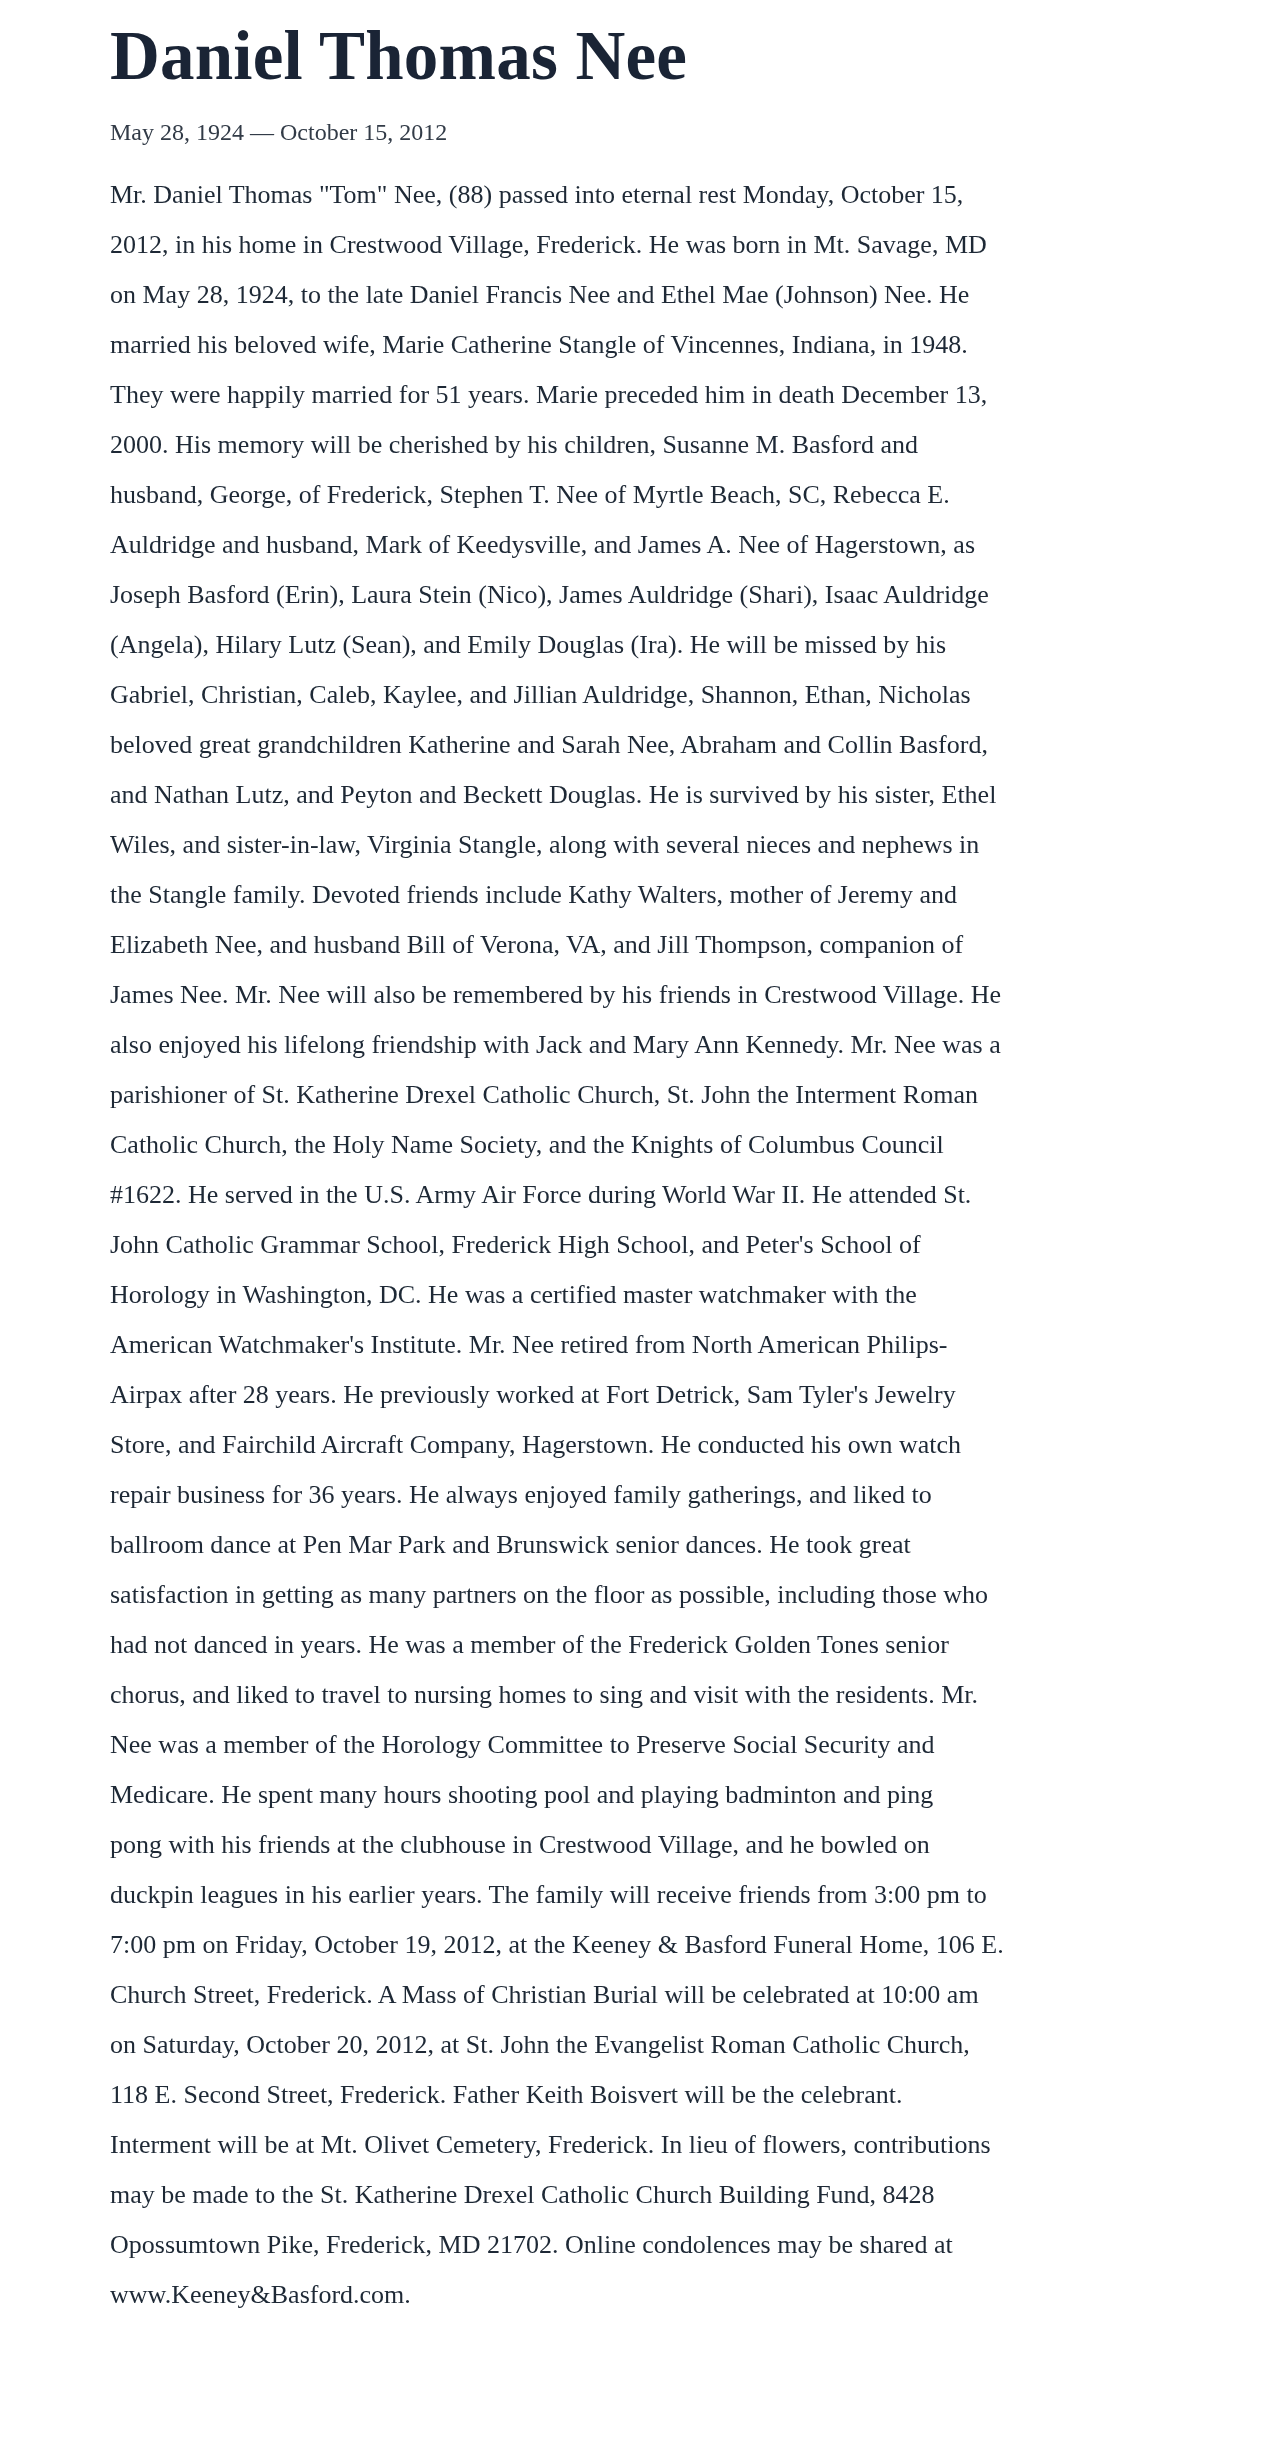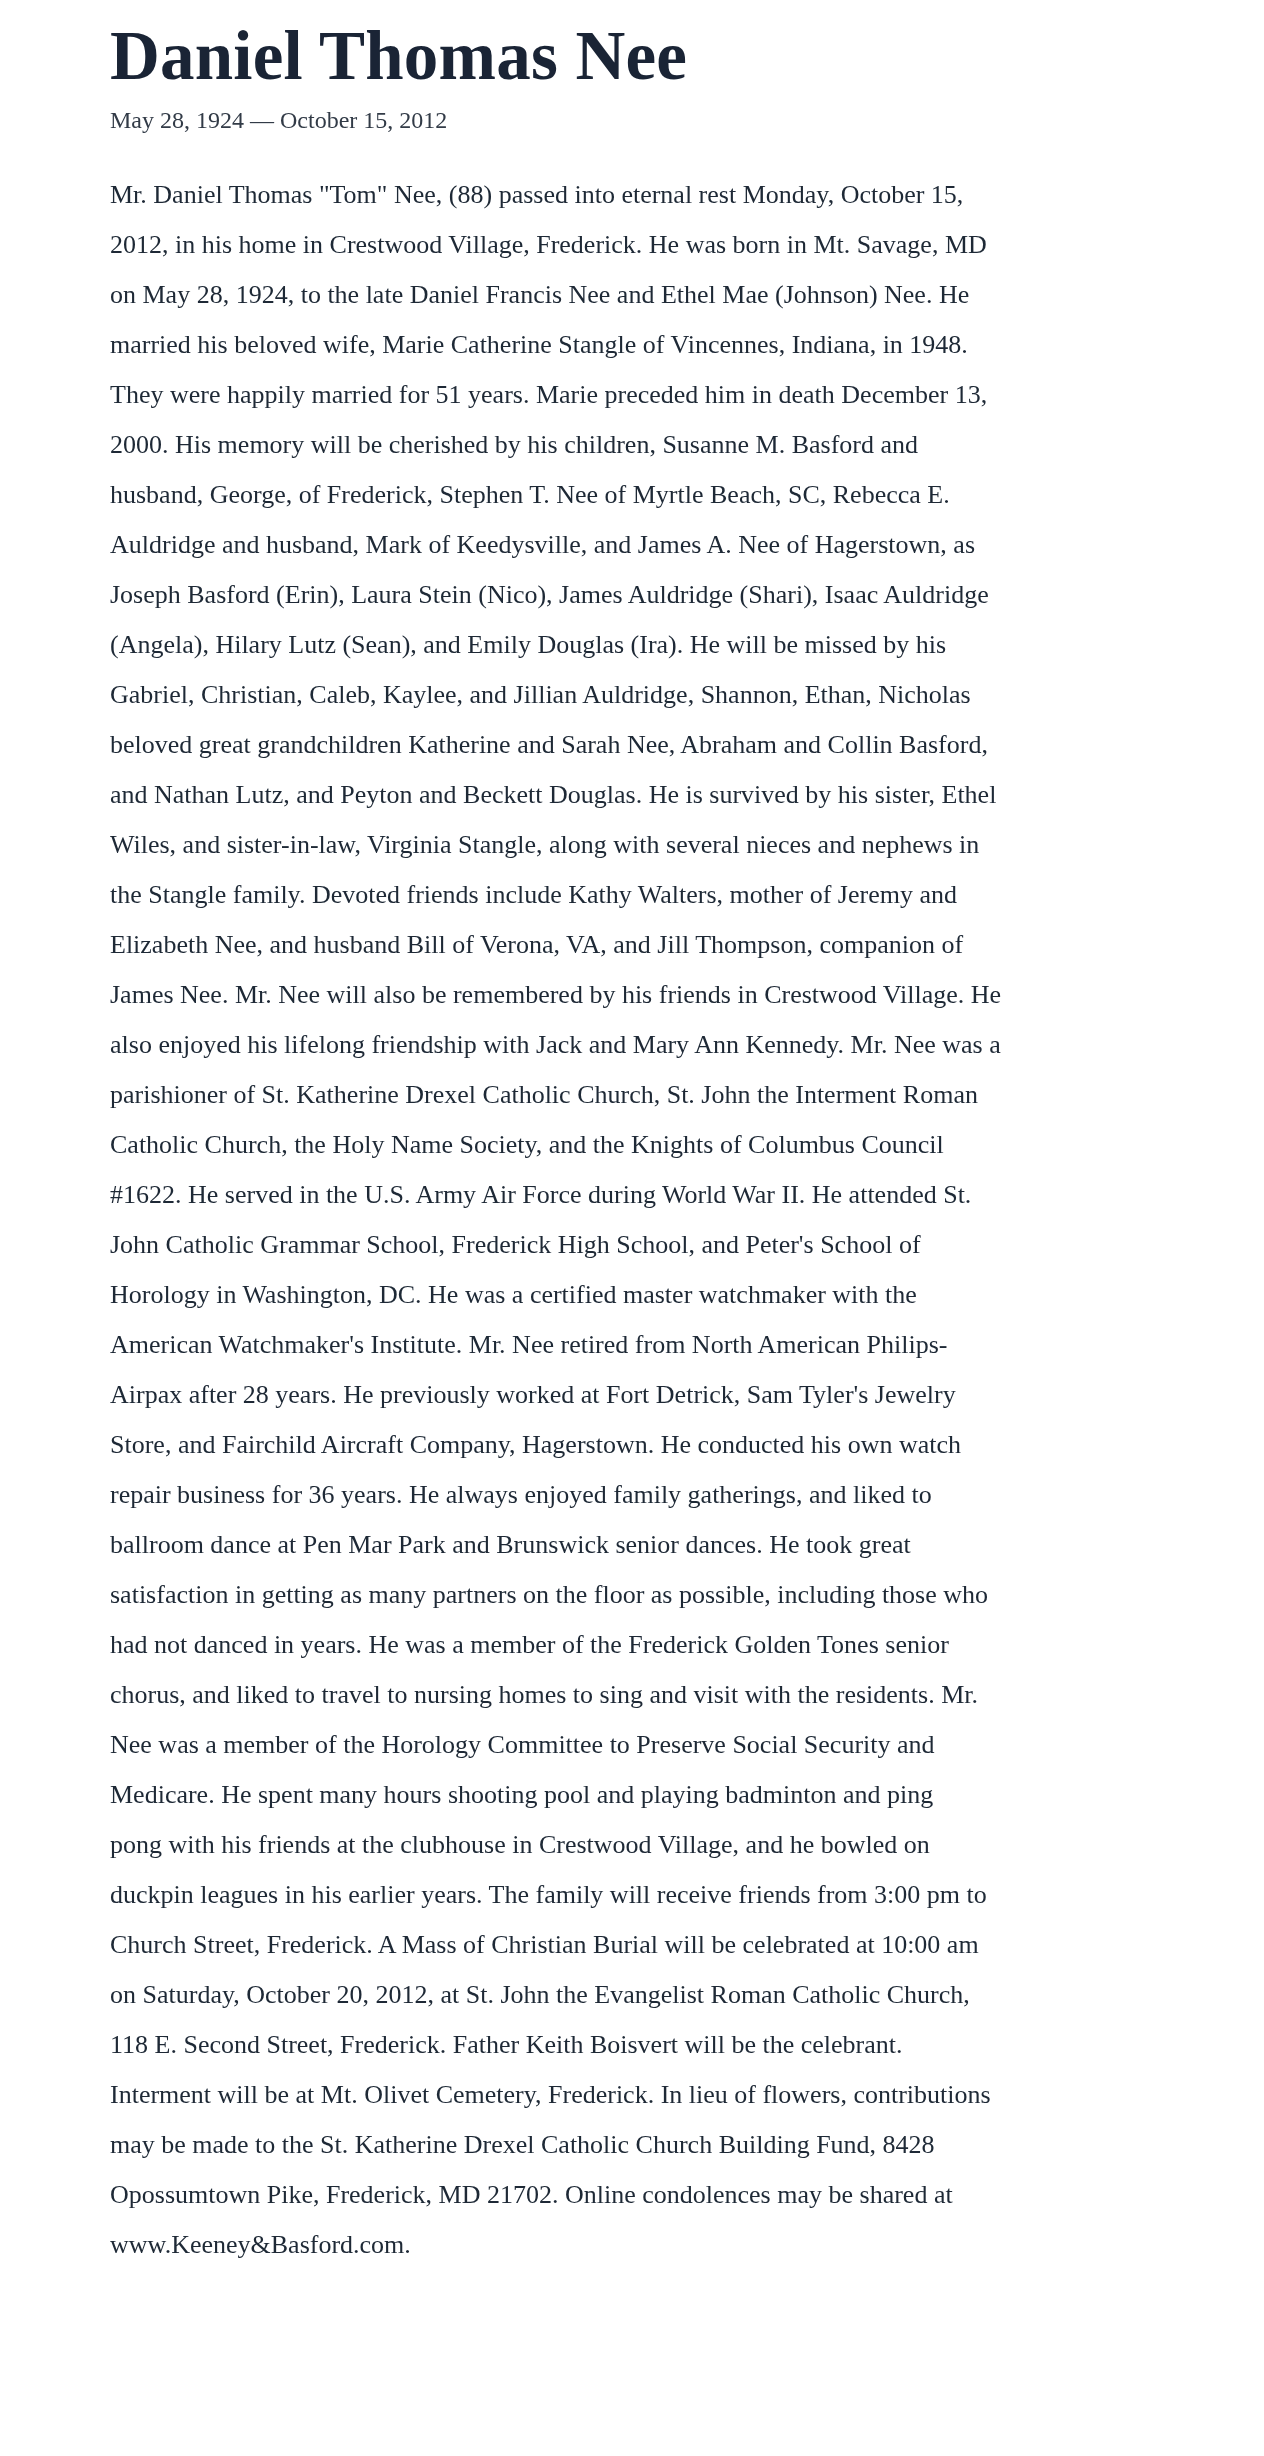--- a/index.html
+++ b/index.html
@@ -27,21 +27,21 @@
   .title {
     margin: 0;
     font-size: 69px;
     font-weight: 700;
     line-height: 1.05;
     letter-spacing: 0.2px;
     color: var(--title-color, #1a2435);
     white-space: nowrap;
   }
   .dates {
-    margin-top: 14px;
+    margin-top: 26px;
     font-size: 24px;
     line-height: 1.2;
     color: var(--dates-color, #323b47);
     white-space: nowrap;
   }
   .obituary {
     position: absolute;
     left: 110px;
     top: 170px;
     width: 1090px;
@@ -103,20 +103,21 @@
       <div class="line">Store, and Fairchild Aircraft Company, Hagerstown. He conducted his own watch</div>
       <div class="line">repair business for 36 years. He always enjoyed family gatherings, and liked to</div>
       <div class="line">ballroom dance at Pen Mar Park and Brunswick senior dances. He took great</div>
       <div class="line">satisfaction in getting as many partners on the floor as possible, including those who</div>
       <div class="line">had not danced in years. He was a member of the Frederick Golden Tones senior</div>
       <div class="line">chorus, and liked to travel to nursing homes to sing and visit with the residents. Mr.</div>
       <div class="line">Nee was a member of the Horology Committee to Preserve Social Security and</div>
       <div class="line">Medicare. He spent many hours shooting pool and playing badminton and ping</div>
       <div class="line">pong with his friends at the clubhouse in Crestwood Village, and he bowled on</div>
       <div class="line">duckpin leagues in his earlier years. The family will receive friends from 3:00 pm to</div>
+      <div class="line">7:00 pm on Friday, October 19, 2012, at the Keeney &amp; Basford Funeral Home, 106 E.</div>
       <div class="line">Church Street, Frederick. A Mass of Christian Burial will be celebrated at 10:00 am</div>
       <div class="line">on Saturday, October 20, 2012, at St. John the Evangelist Roman Catholic Church,</div>
       <div class="line">118 E. Second Street, Frederick. Father Keith Boisvert will be the celebrant.</div>
       <div class="line">Interment will be at Mt. Olivet Cemetery, Frederick. In lieu of flowers, contributions</div>
       <div class="line">may be made to the St. Katherine Drexel Catholic Church Building Fund, 8428</div>
       <div class="line">Opossumtown Pike, Frederick, MD 21702. Online condolences may be shared at</div>
       <div class="line">www.Keeney&amp;Basford.com.</div>
     </article>
 
   <span class="edge-mark left">‹</span>

